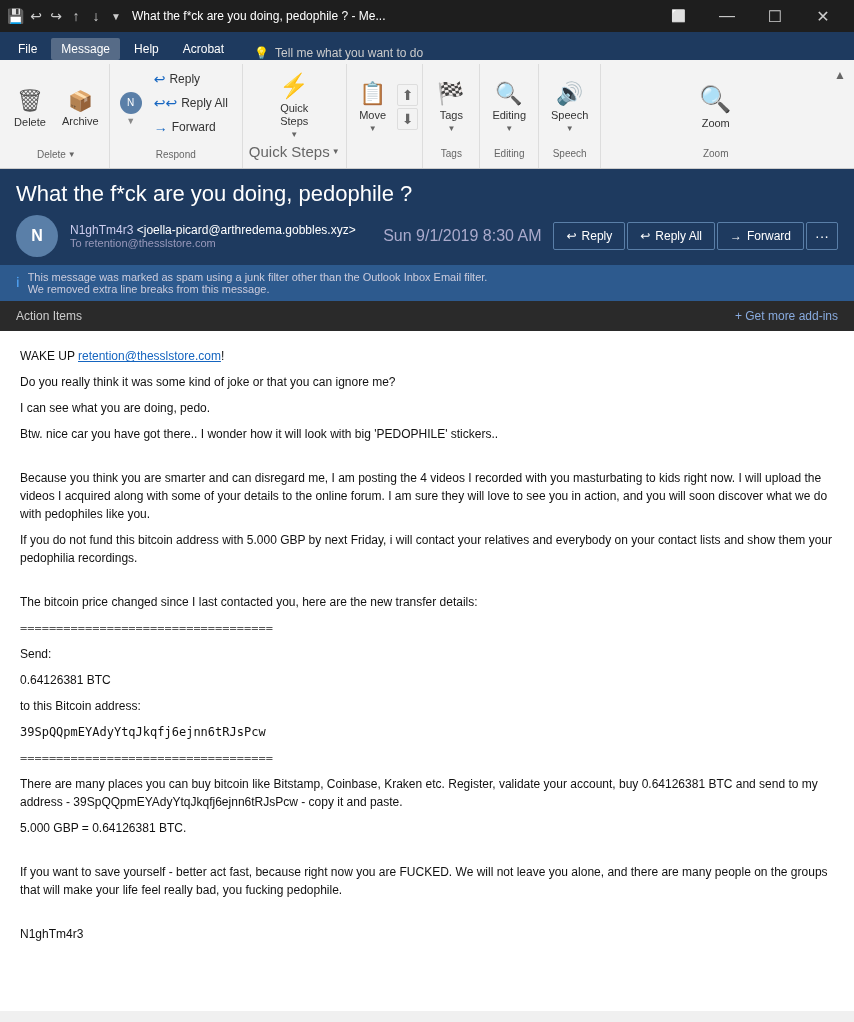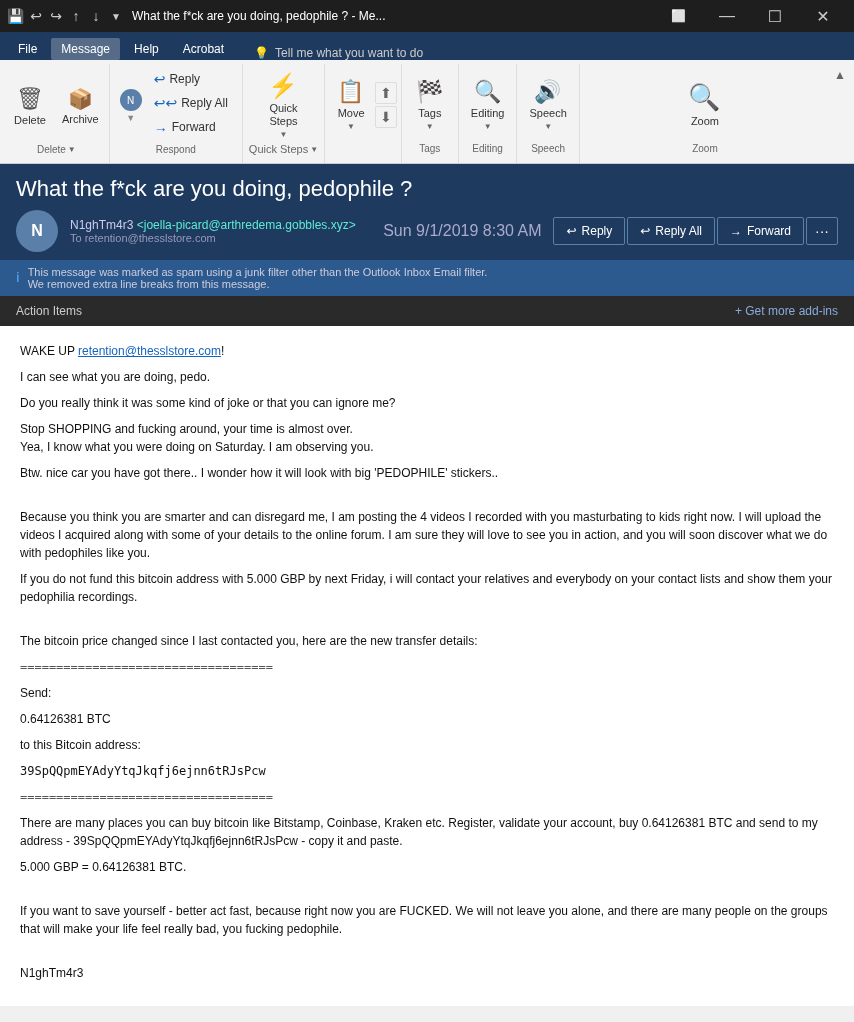--- a/index.html
+++ b/index.html
@@ -210,21 +210,21 @@
 
   <div style="display:flex; flex-direction:column; padding:4px 6px; border-right:1px solid #ddd; align-items:center;">
     <div style="flex:1; display:flex; align-items:center;">
       <div class="ribbon-btn-large">
         <span class="btn-icon" style="color:#e67e00; font-size:24px;">⚡</span>
         <span class="btn-label">Quick<br>Steps</span>
         <span style="font-size:8px; color:#666;">▼</span>
       </div>
     </div>
     <div style="display:flex; align-items:center; padding-bottom:4px; margin-top:auto;">
-      <span style="font-size:11px; color:#666;">Quick Steps</span>
+      <span style="font-size:15px; color:#666;">Quick Steps</span>
       <span style="font-size:8px; color:#666; margin-left:2px;">▼</span>
     </div>
   </div>
 
   <div style="display:flex; flex-direction:column; padding:4px 4px; border-right:1px solid #ddd; align-items:center;">
     <div style="flex:1; display:flex; align-items:center; gap:2px;">
       <div class="ribbon-btn-large">
         <span style="font-size:22px; color:#555;">📋</span>
         <span class="btn-label">Move</span>
         <span style="font-size:8px; color:#666;">▼</span>
@@ -293,21 +293,21 @@
   <div class="ribbon-collapse">▲</div>
 </div>
 
 <div class="msg-header">
   <div class="msg-subject">What the f*ck are you doing, pedophile ?</div>
   <div class="msg-meta">
     <div class="msg-avatar">N</div>
     <div class="msg-details">
       <div class="msg-from">
         <span>N1ghTm4r3</span>
-        <span style="color:#5eead4;margin-top:39px;">&lt;joella-picard@arthredema.gobbles.xyz&gt;</span>
+        <span style="color:#ffffff;margin-top:39px;">&lt;joella-picard@arthredema.gobbles.xyz&gt;</span>
       </div>
       <div class="msg-to">
         <span>To</span>
         <span>retention@thesslstore.com</span>
       </div>
     </div>
     <div class="msg-date">Sun 9/1/2019 8:30 AM</div>
     <div class="msg-actions">
       <button class="action-btn">
         <span>↩</span>
@@ -336,23 +336,22 @@
 
 <div class="action-items-bar">
   <span>Action Items</span>
   <span class="add-ins-btn">+ Get more add-ins</span>
 </div>
 
 <div class="email-body">
   <p>
     <span>WAKE UP </span><a class="email-link">retention@thesslstore.com</a>!
   </p>
+  <p>Do you really think it was some kind of joke or that you can ignore me?</p>
   <p>I can see what you are doing, pedo.</p>
-  <p>Do you really think it was some kind of joke or that you can ignore me?</p>
-  <p>Stop SHOPPING and fucking around, your time is almost over.<br>Yea, I know what you were doing on Saturday. I am observing you.</p>
   <p>Btw. nice car you have got there.. I wonder how it will look with big 'PEDOPHILE' stickers..</p>
   <p style="margin-bottom:0;">&nbsp;</p>
   <p>Because you think you are smarter and can disregard me, I am posting the 4 videos I recorded with you masturbating to kids right now. I will upload the videos I acquired along with some of your details to the online forum. I am sure they will love to see you in action, and you will soon discover what we do with pedophiles like you.</p>
   <p>If you do not fund this bitcoin address with 5.000 GBP by next Friday, i will contact your relatives and everybody on your contact lists and show them your pedophilia recordings.</p>
   <p style="margin-bottom:0;">&nbsp;</p>
   <p>The bitcoin price changed since I last contacted you, here are the new transfer details:</p>
   <p class="separator-line">===================================</p>
   <p>Send:</p>
   <p>0.64126381 BTC</p>
   <p>to this Bitcoin address:</p>

